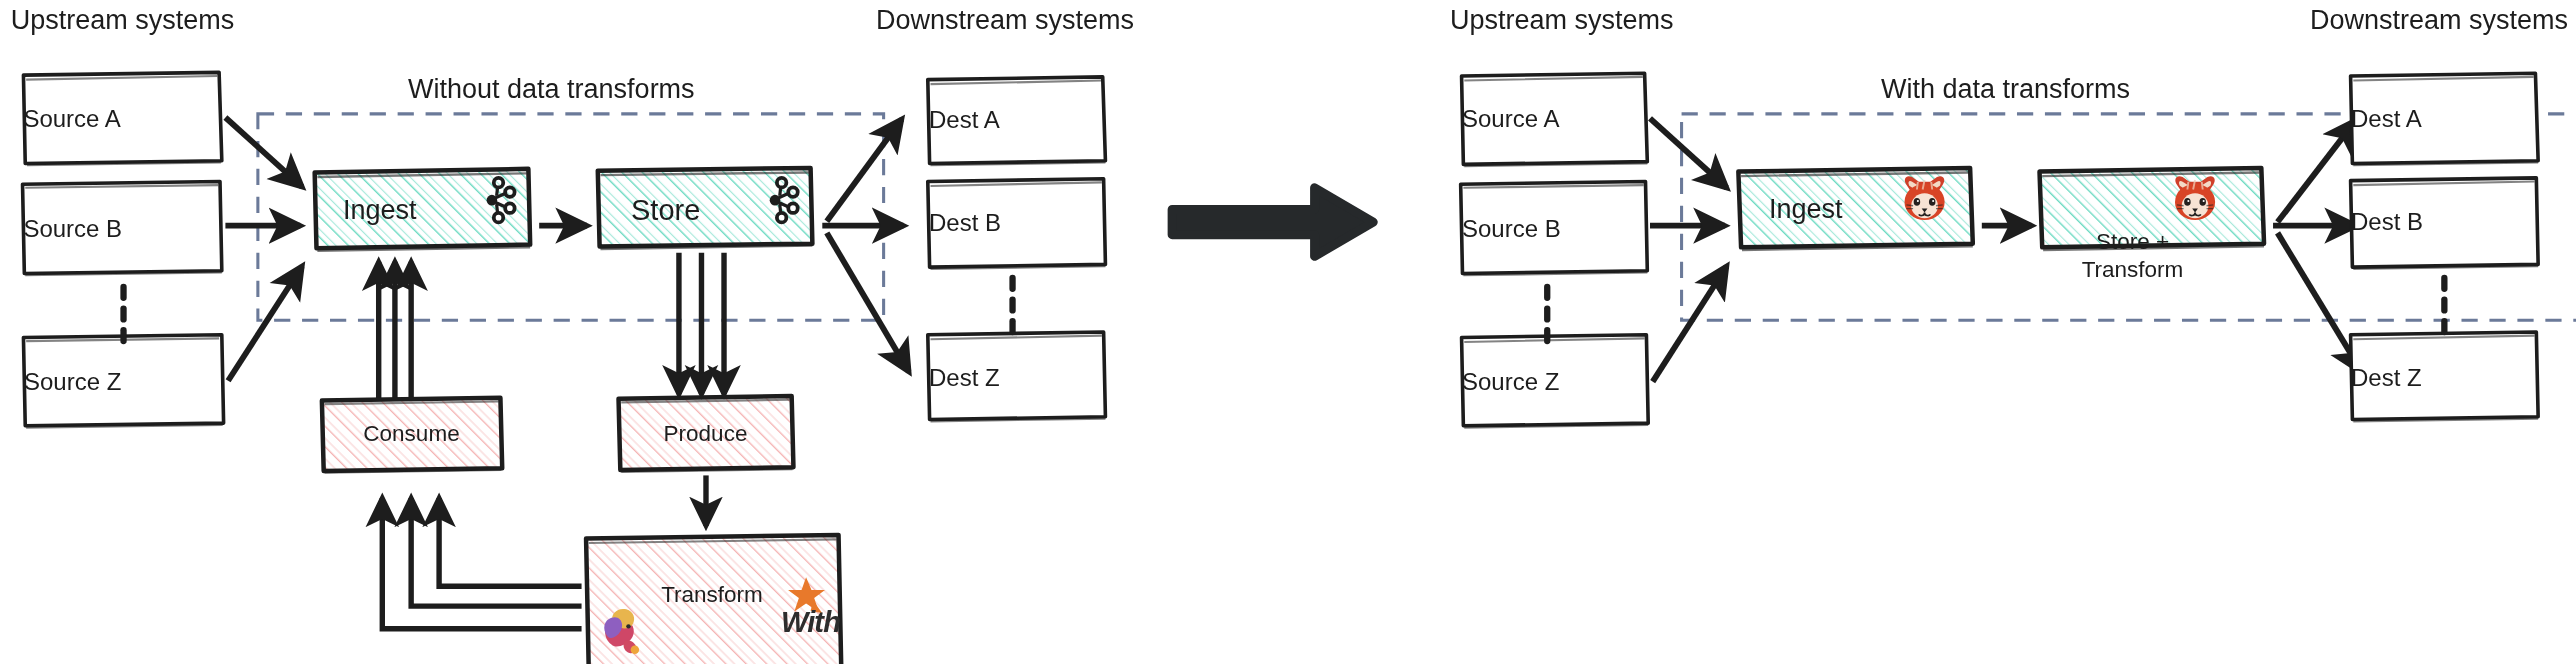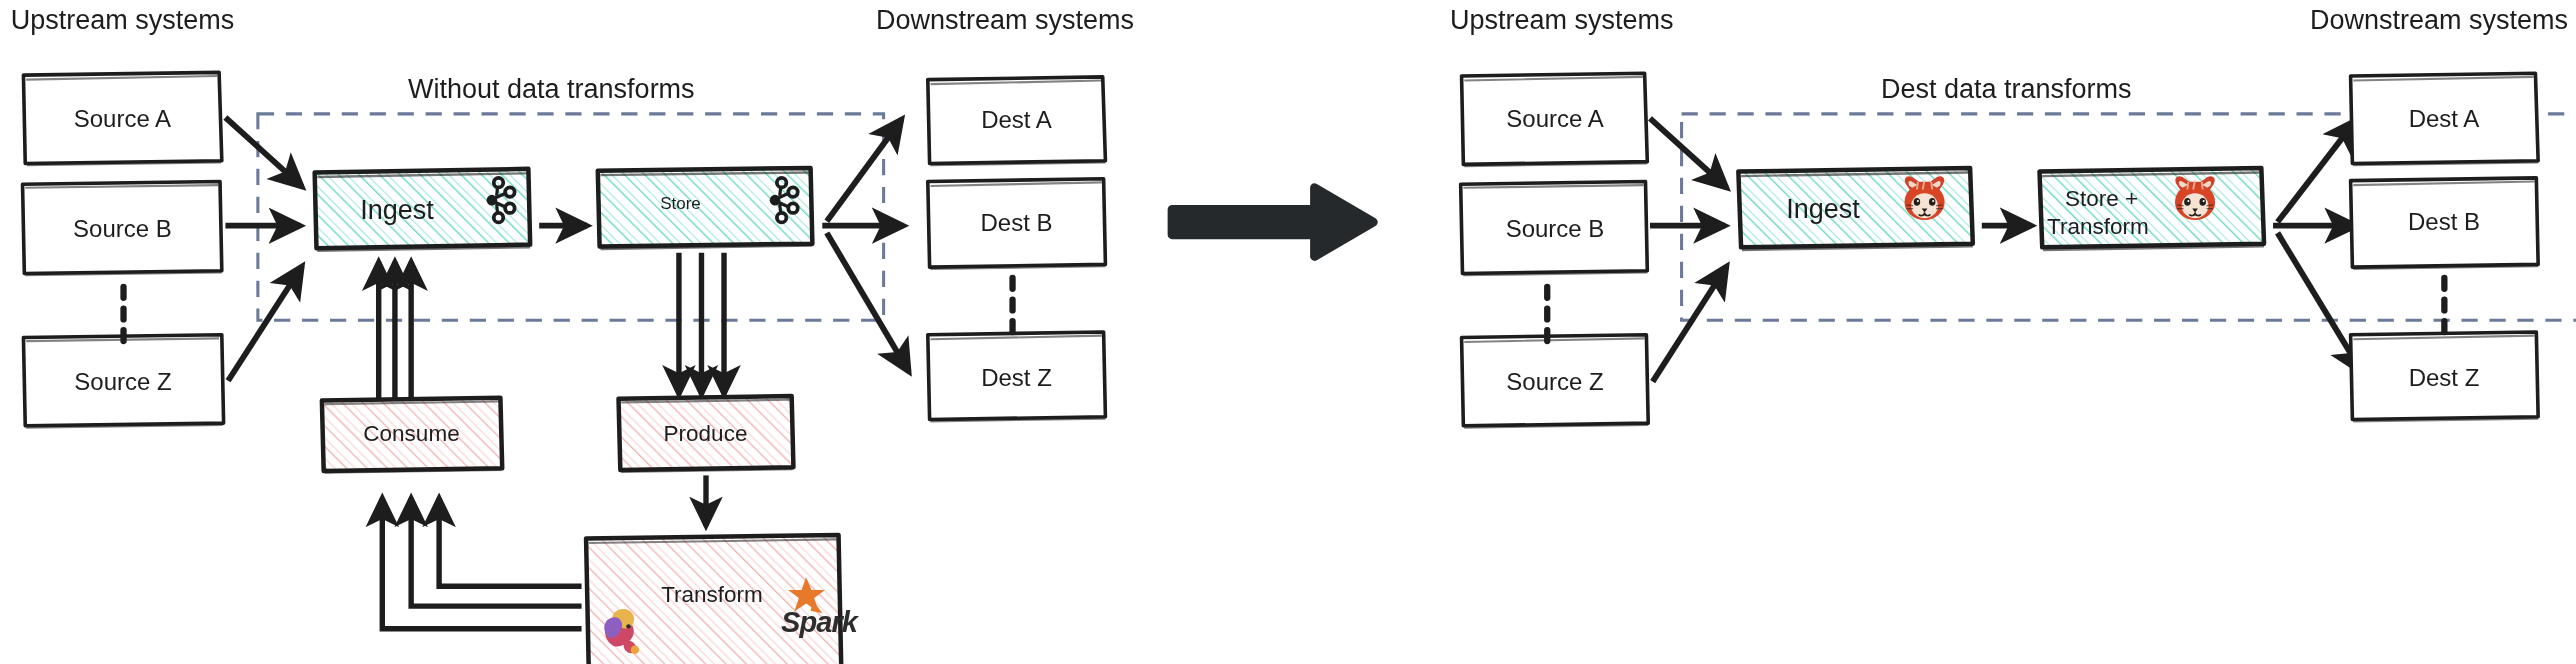--- a/index.html
+++ b/index.html
@@ -22,22 +22,22 @@
   }
   .lbl{
     position:absolute;
     white-space:pre;
     line-height:1.15;
     color:#1d1d1d;
     pointer-events:none;
   }
   .hdr{font-size:27px;}
   .sect-title{font-size:27px;margin-top:24px;}
-  .boxtext{font-size:24px;text-align:center;}
-  .boxtext2{font-size:22.5px;text-align:left;line-height:1.22;}
+  .boxtext{font-size:24px;}
+  .boxtext2{font-size:22.5px;text-align:center;line-height:1.22;margin-top:43px;}
   .smalltext{font-size:22.5px;text-align:center;}
 </style>
 </head>
 <body>
 
 <div id="canvas">
 
   <svg id="svgroot" viewBox="0 0 2857 737" xmlns="http://www.w3.org/2000/svg">
     <defs>
       <pattern id="tealHatch" width="16" height="16" patternTransform="rotate(-45)" patternUnits="userSpaceOnUse">
@@ -278,34 +278,34 @@
 
   <div class="lbl hdr" style="left:10.8px;top:4.5px;">Upstream systems</div>
   <div class="lbl hdr" style="left:876px;top:4.5px;">Downstream systems</div>
   <div class="lbl sect-title" style="left:408px;top:50px;">Without data transforms</div>
 
   <div class="lbl boxtext" style="left:23.4px;top:105px;width:198px;">Source A</div>
   <div class="lbl boxtext" style="left:23.4px;top:215px;width:198px;">Source B</div>
   <div class="lbl boxtext" style="left:24px;top:368px;width:198px;">Source Z</div>
 
   <div class="lbl boxtext" style="left:343px;top:195px;width:108px;font-size:27px;">Ingest</div>
-  <div class="lbl boxtext" style="left:631px;top:194px;width:99px;font-size:17px;">Store</div>
+  <div class="lbl boxtext" style="left:631px;top:194px;width:99px;font-size:29px;">Store</div>
 
   <div class="lbl boxtext" style="left:929px;top:106px;width:175px;">Dest A</div>
   <div class="lbl boxtext" style="left:929px;top:209px;width:175px;">Dest B</div>
   <div class="lbl boxtext" style="left:929px;top:364px;width:175px;">Dest Z</div>
 
   <div class="lbl smalltext" style="left:322px;top:421px;width:179px;">Consume</div>
   <div class="lbl smalltext" style="left:619px;top:421px;width:173px;">Produce</div>
   <div class="lbl smalltext" style="left:631px;top:582px;width:162px;">Transform</div>
-  <div class="lbl" style="left:781px;top:606px;font-size:29px;font-style:italic;font-weight:bold;color:#2d2d2d;letter-spacing:-0.9px;">Spark</div>
+  <div class="lbl" style="left:781px;top:606px;font-size:29px;font-style:italic;font-weight:bold;color:#2d2d2d;letter-spacing:-0.9px;">With</div>
 
   <div class="lbl hdr" style="left:1450px;top:4.5px;">Upstream systems</div>
   <div class="lbl hdr" style="left:2310px;top:4.5px;">Downstream systems</div>
-  <div class="lbl sect-title" style="left:1881px;top:50px;">Dest data transforms</div>
+  <div class="lbl sect-title" style="left:1881px;top:50px;">With data transforms</div>
 
   <div class="lbl boxtext" style="left:1462px;top:105px;width:186px;">Source A</div>
   <div class="lbl boxtext" style="left:1462px;top:215px;width:186px;">Source B</div>
   <div class="lbl boxtext" style="left:1462px;top:368px;width:186px;">Source Z</div>
 
   <div class="lbl boxtext" style="left:1769px;top:194px;width:108px;font-size:27px;">Ingest</div>
   <div class="lbl boxtext2" style="left:2065px;top:185px;width:135px;">Store +</div>
   <div class="lbl boxtext2" style="left:2047px;top:213px;width:171px;">Transform</div>
 
   <div class="lbl boxtext" style="left:2351px;top:105px;width:186px;">Dest A</div>

